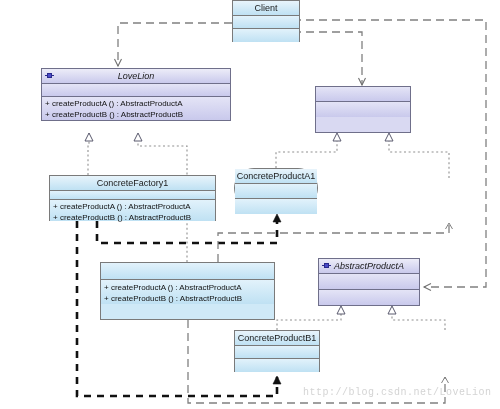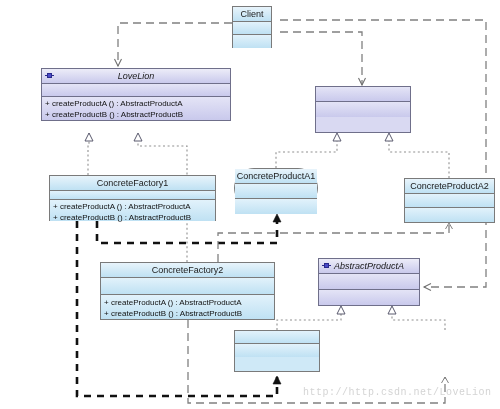--- a/index.html
+++ b/index.html
@@ -180,21 +180,21 @@
 
     <g>
       <path d="M218,262 L218,233 L449,233 L449,223" fill="none" stroke="#808080" stroke-width="1.3" stroke-dasharray="8,5" marker-end="url(#openArrowThin)"></path>
     </g>
 
     <g>
       <path d="M188,320 L188,403 L445,403 L445,377" fill="none" stroke="#808080" stroke-width="1.3" stroke-dasharray="8,5" marker-end="url(#openArrowThin)"></path>
     </g>
   </svg>
 
-  <div class="uml-class cls-concrete" style="left:232px; top:6px; width:40px; height:42px;">
+  <div class="uml-class cls-concrete" style="left:232px; top:0; width:68px; height:42px;">
     <div class="hdr">Client</div>
     <div class="comp attrs"></div>
     <div class="comp ops" style="height:13px;"></div>
   </div>
 
   <div class="uml-class cls-abstract" style="left:41px; top:68px; width:190px; height:53px;">
     <div class="hdr">
       <span class="iface-icon">
         <span class="lead-l"></span>
           <span class="sq"></span>
@@ -222,28 +222,22 @@
       <div class="op">+ createProductB ()  : AbstractProductB</div>
     </div>
   </div>
 
   <div class="uml-class cls-concrete" style="left:234px; top:168px; width:84px; height:40px;border-radius:20px;">
     <div class="hdr">ConcreteProductA1</div>
     <div class="comp attrs" style="height:15px;"></div>
     <div class="comp ops" style="height:15px;"></div>
   </div>
 
-  <div class="uml-class cls-concrete" style="left:404px; top:178px; width:91px; height:45px;">
-    <div class="hdr">ConcreteProductA2</div>
-    <div class="comp attrs" style="height:14px;"></div>
-    <div class="comp ops" style="height:14px;"></div>
-  </div>
 
   <div class="uml-class cls-concrete" style="left:100px; top:262px; width:175px; height:58px;">
-    <div class="hdr">ConcreteFactory2</div>
     <div class="comp attrs" style="height:17px;"></div>
     <div class="comp ops" style="height:24px; padding-top:2px;">
       <div class="op">+ createProductA ()  : AbstractProductA</div>
       <div class="op">+ createProductB ()  : AbstractProductB</div>
     </div>
   </div>
 
   <div class="uml-class cls-abstract" style="left:318px; top:258px; width:102px; height:48px;">
     <div class="hdr">
       <span class="iface-icon">
@@ -251,20 +245,21 @@
           <span class="sq"></span>
           <span class="lead-r"></span>
       </span>
       <span>AbstractProductA</span>
     </div>
     <div class="comp attrs" style="height:16px;"></div>
     <div class="comp ops" style="height:15px;"></div>
   </div>
 
   <div class="uml-class cls-concrete" style="left:234px; top:330px; width:86px; height:42px;">
+    <div class="hdr">ConcreteProductB1</div>
     <div class="comp attrs" style="height:13px;"></div>
     <div class="comp ops" style="height:13px;"></div>
   </div>
 
 
-  <div class="watermark" style="left:303px; top:387px;">http://http.csdn.net/LoveLion</div>
+  <div class="watermark" style="left:303px; top:387px;">http://blog.csdn.net/LoveLion</div>
 
 </div>
 
 </body></html>

